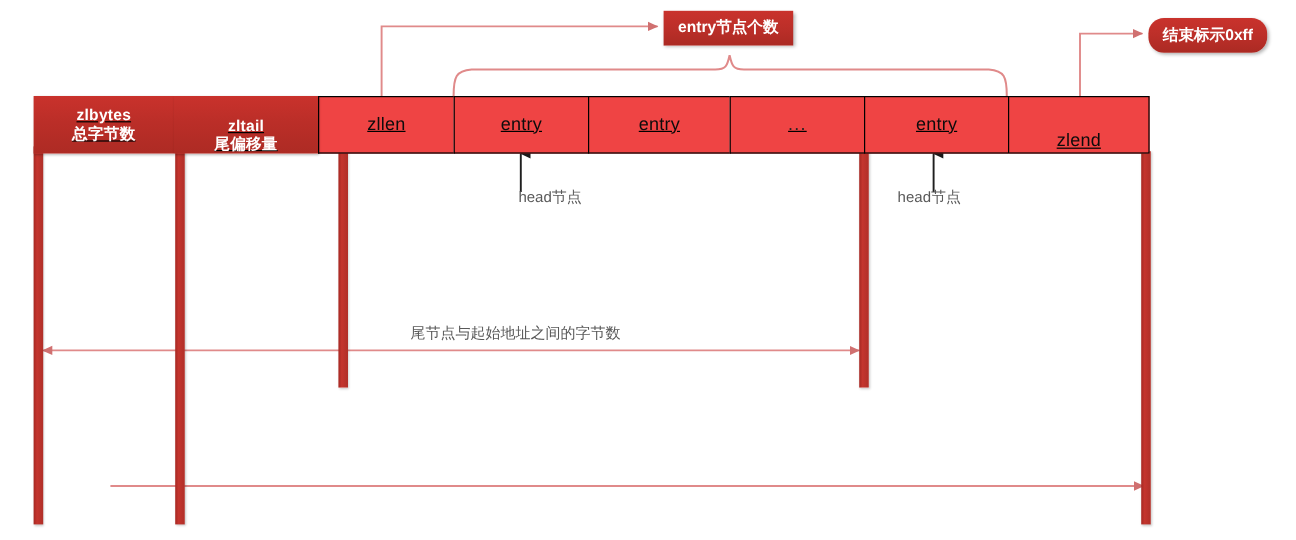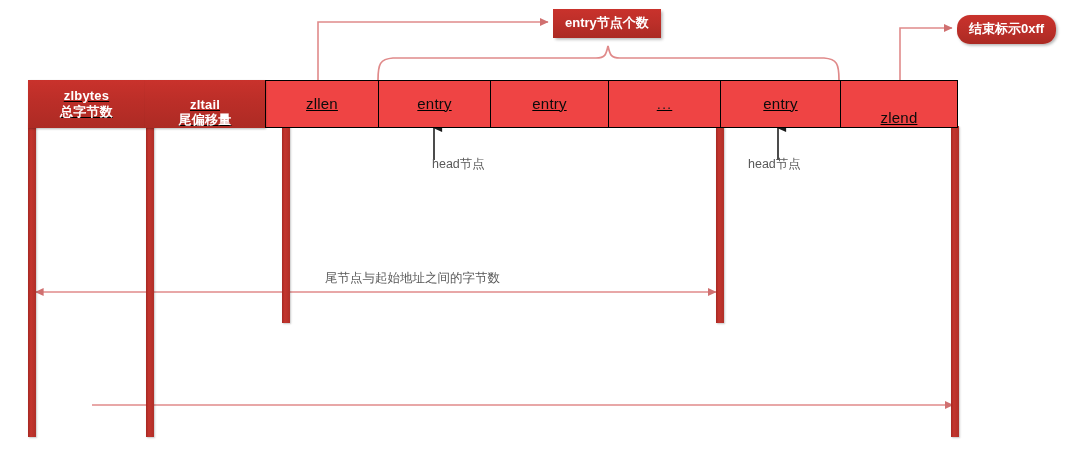--- a/index.html
+++ b/index.html
@@ -182,17 +182,17 @@
   </div>
 
   <div class="note" style="left:404px; top:156px;margin-left:28px;">
     <span>head节点</span>
   </div>
 
   <div class="note" style="left:748px; top:156px;">
     <span>head节点</span>
   </div>
 
-  <div class="note" style="left:325px; top:270px;">
+  <div class="note" style="left:342px; top:270px;">
     <span>尾节点与起始地址之间的字节数</span>
   </div>
 
 </div>
 
 </body></html>

